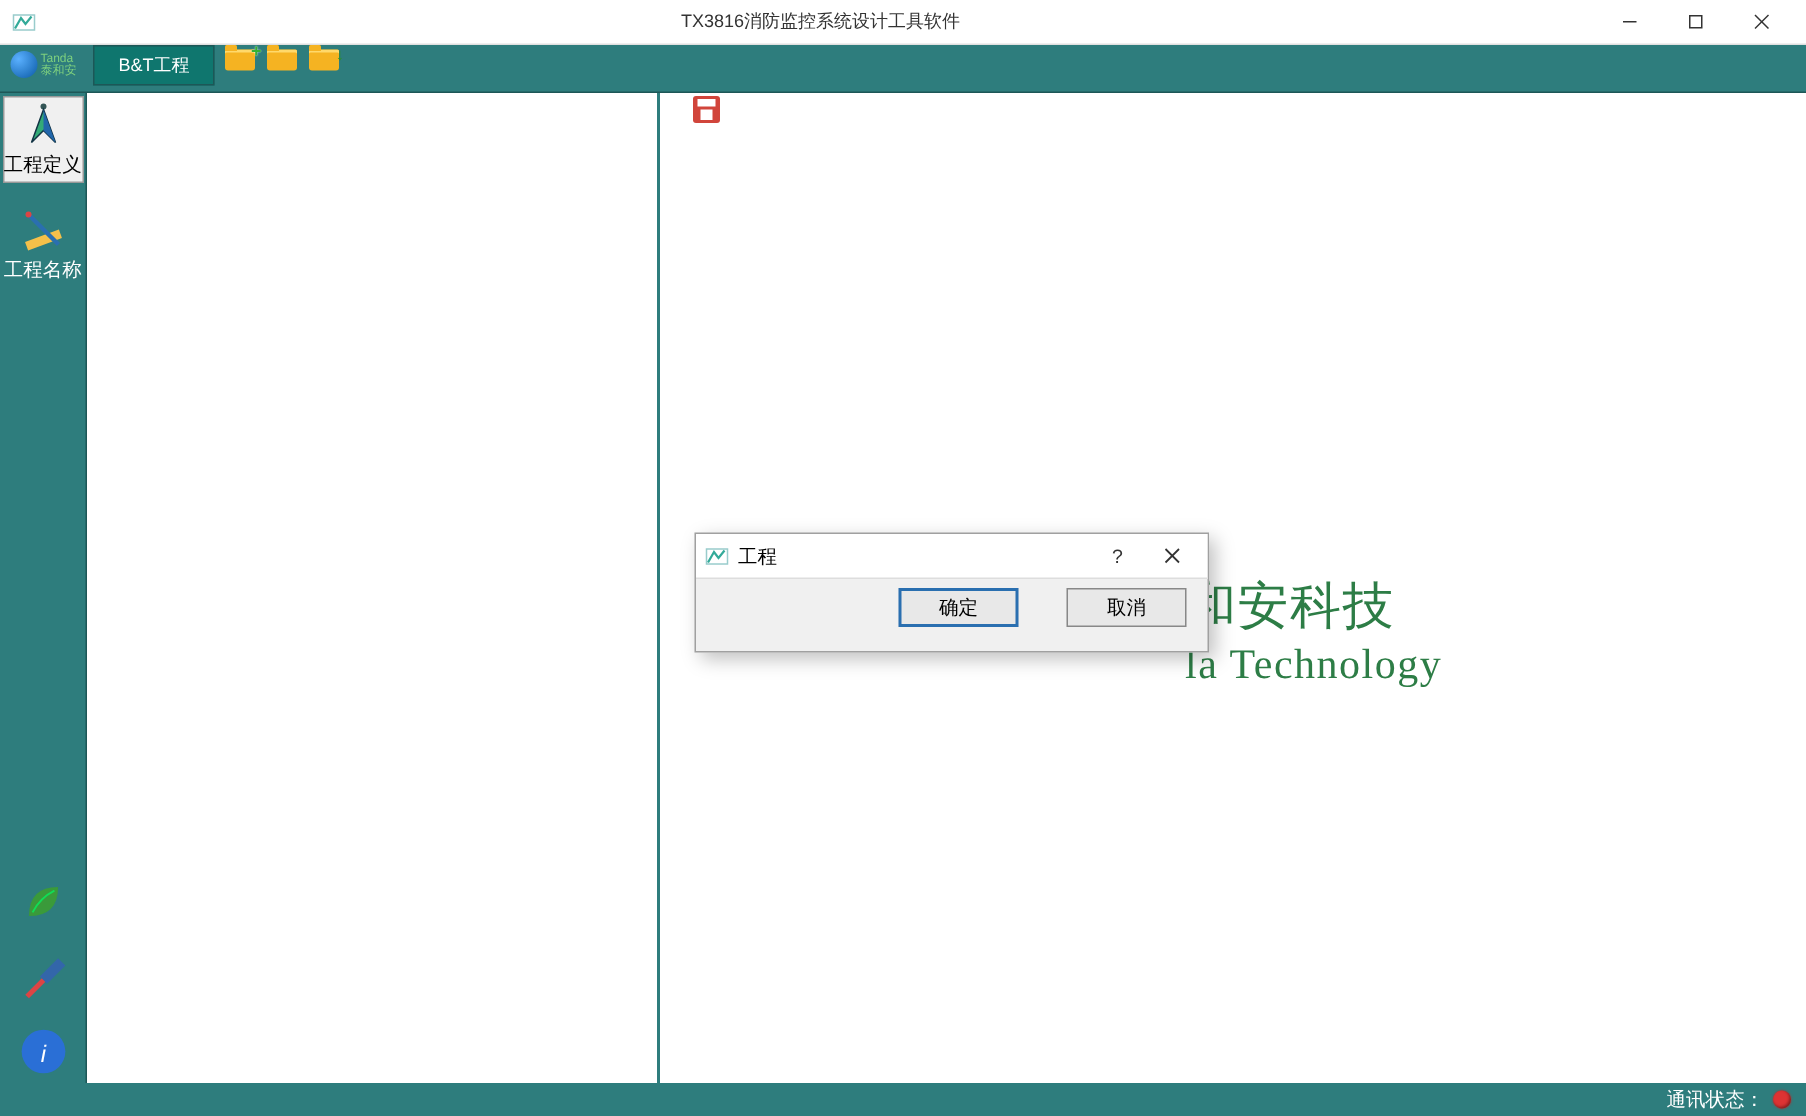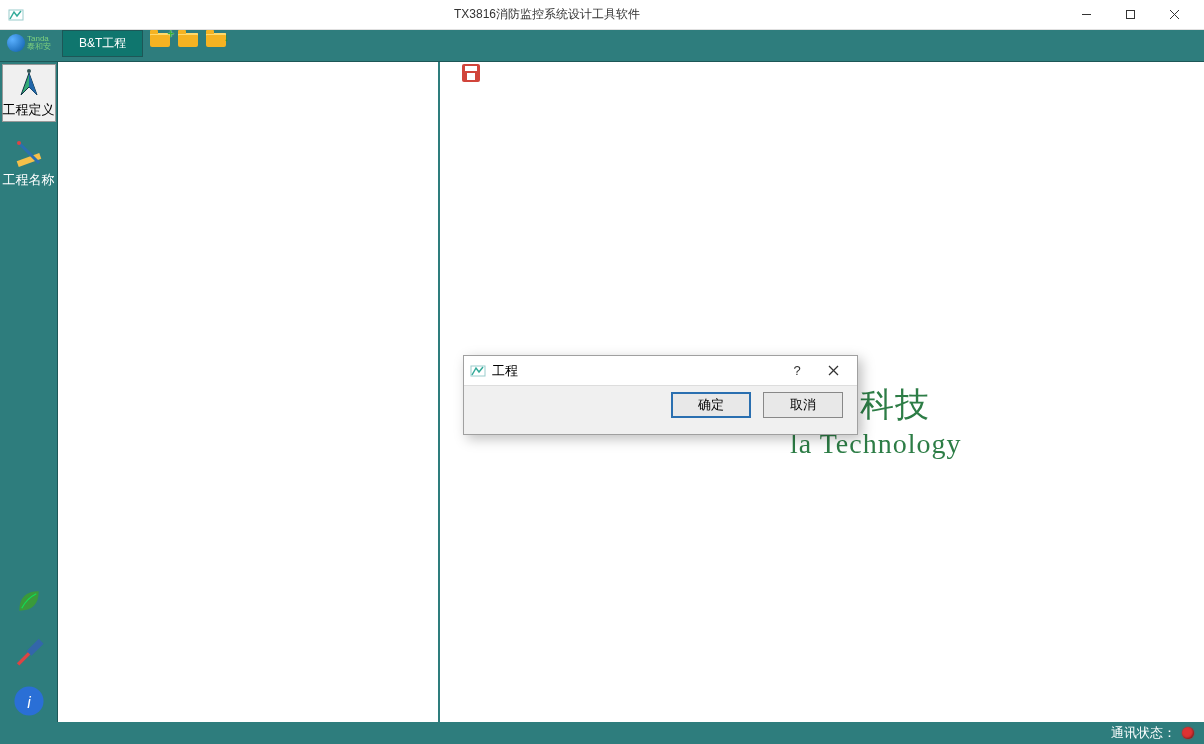--- a/index.html
+++ b/index.html
@@ -41,31 +41,31 @@
 .leftpanel { width:382px; border-right:2px solid #2e7d7d; background:#fff;}
 .rightpanel { flex:1; position:relative; background:#fff;}
 .right-save { position:absolute; left:22px; top:2px; }
 
 .watermark { position:absolute; left:350px; top:320px; color:#2d7d46; pointer-events:none; line-height:1.3; white-space:nowrap;}
 .watermark .wm1 { font-size:34px; font-weight:500; letter-spacing:1px; }
 .watermark .wm2 { font-size:28px; letter-spacing:1px; font-family:"Times New Roman",serif;}
 
 
 .overlay{ position:absolute; inset:0;}
-.dialog{ position:absolute; left:405px; top:293px; width:395px; background:#f0f0f0; border:1px solid #a0a0a0; box-shadow:4px 4px 12px rgba(0,0,0,0.25);}
+.dialog{ position:absolute; left:405px; top:293px; width:343px; background:#f0f0f0; border:1px solid #a0a0a0; box-shadow:4px 4px 12px rgba(0,0,0,0.25);}
 .dialog .dlg-titlebar{ height:30px; background:#ffffff; display:flex; align-items:center; padding:0 6px; border-bottom:1px solid #ddd;}
 .dialog .dlg-titlebar .dlg-title{ flex:1; font-size:13px; color:#000;}
 .dialog .dlg-titlebar .dlg-btn{ width:36px; height:26px; display:flex; align-items:center; justify-content:center; color:#333;}
 .dialog .dlg-body{ padding:16px 14px 14px;}
 .dialog .form-row{ display:flex; align-items:center; margin-bottom:12px; gap:6px;}
 .dialog .form-label{ white-space:nowrap; font-size:13px;}
 .dialog .form-input{ flex:1; height:20px; border:1px solid #888; padding:1px 4px; font-family:SimSun,monospace; font-size:12px; background:#fff;}
 .dialog .browse-btn{ width:28px; height:22px; border:1px solid #888; background:#e8e8e8; font-size:11px; letter-spacing:1px;}
 .dialog .dlg-buttons{ display:flex; justify-content:flex-end; gap:12px; padding:6px 14px 16px;}
-.dialog .push-btn{ width:80px; height:26px; border:1px solid #888; background:#e8e8e8; font-size:13px;}
+.dialog .push-btn{ width:80px; height:26px; border:1px solid #888; background:#e8e8e8; font-size:13px;margin-left:20px;}
 .dialog .push-btn.primary{ border:2px solid #2a6fb0;}
 
 
 .statusbar{ height:22px; background:#2e7d7d; color:#fff; display:flex; align-items:center; padding:0 10px; font-size:12px;}
 .statusbar .status-right{ margin-left:auto; display:flex; align-items:center; gap:6px;}
 .status-dot{ width:12px; height:12px; border-radius:50%; background:#d33; box-shadow:inset -1px -1px 2px rgba(0,0,0,0.4), 0 0 2px rgba(255,0,0,0.6);}
 
 svg{display:block;}
 </style>
 </head>

